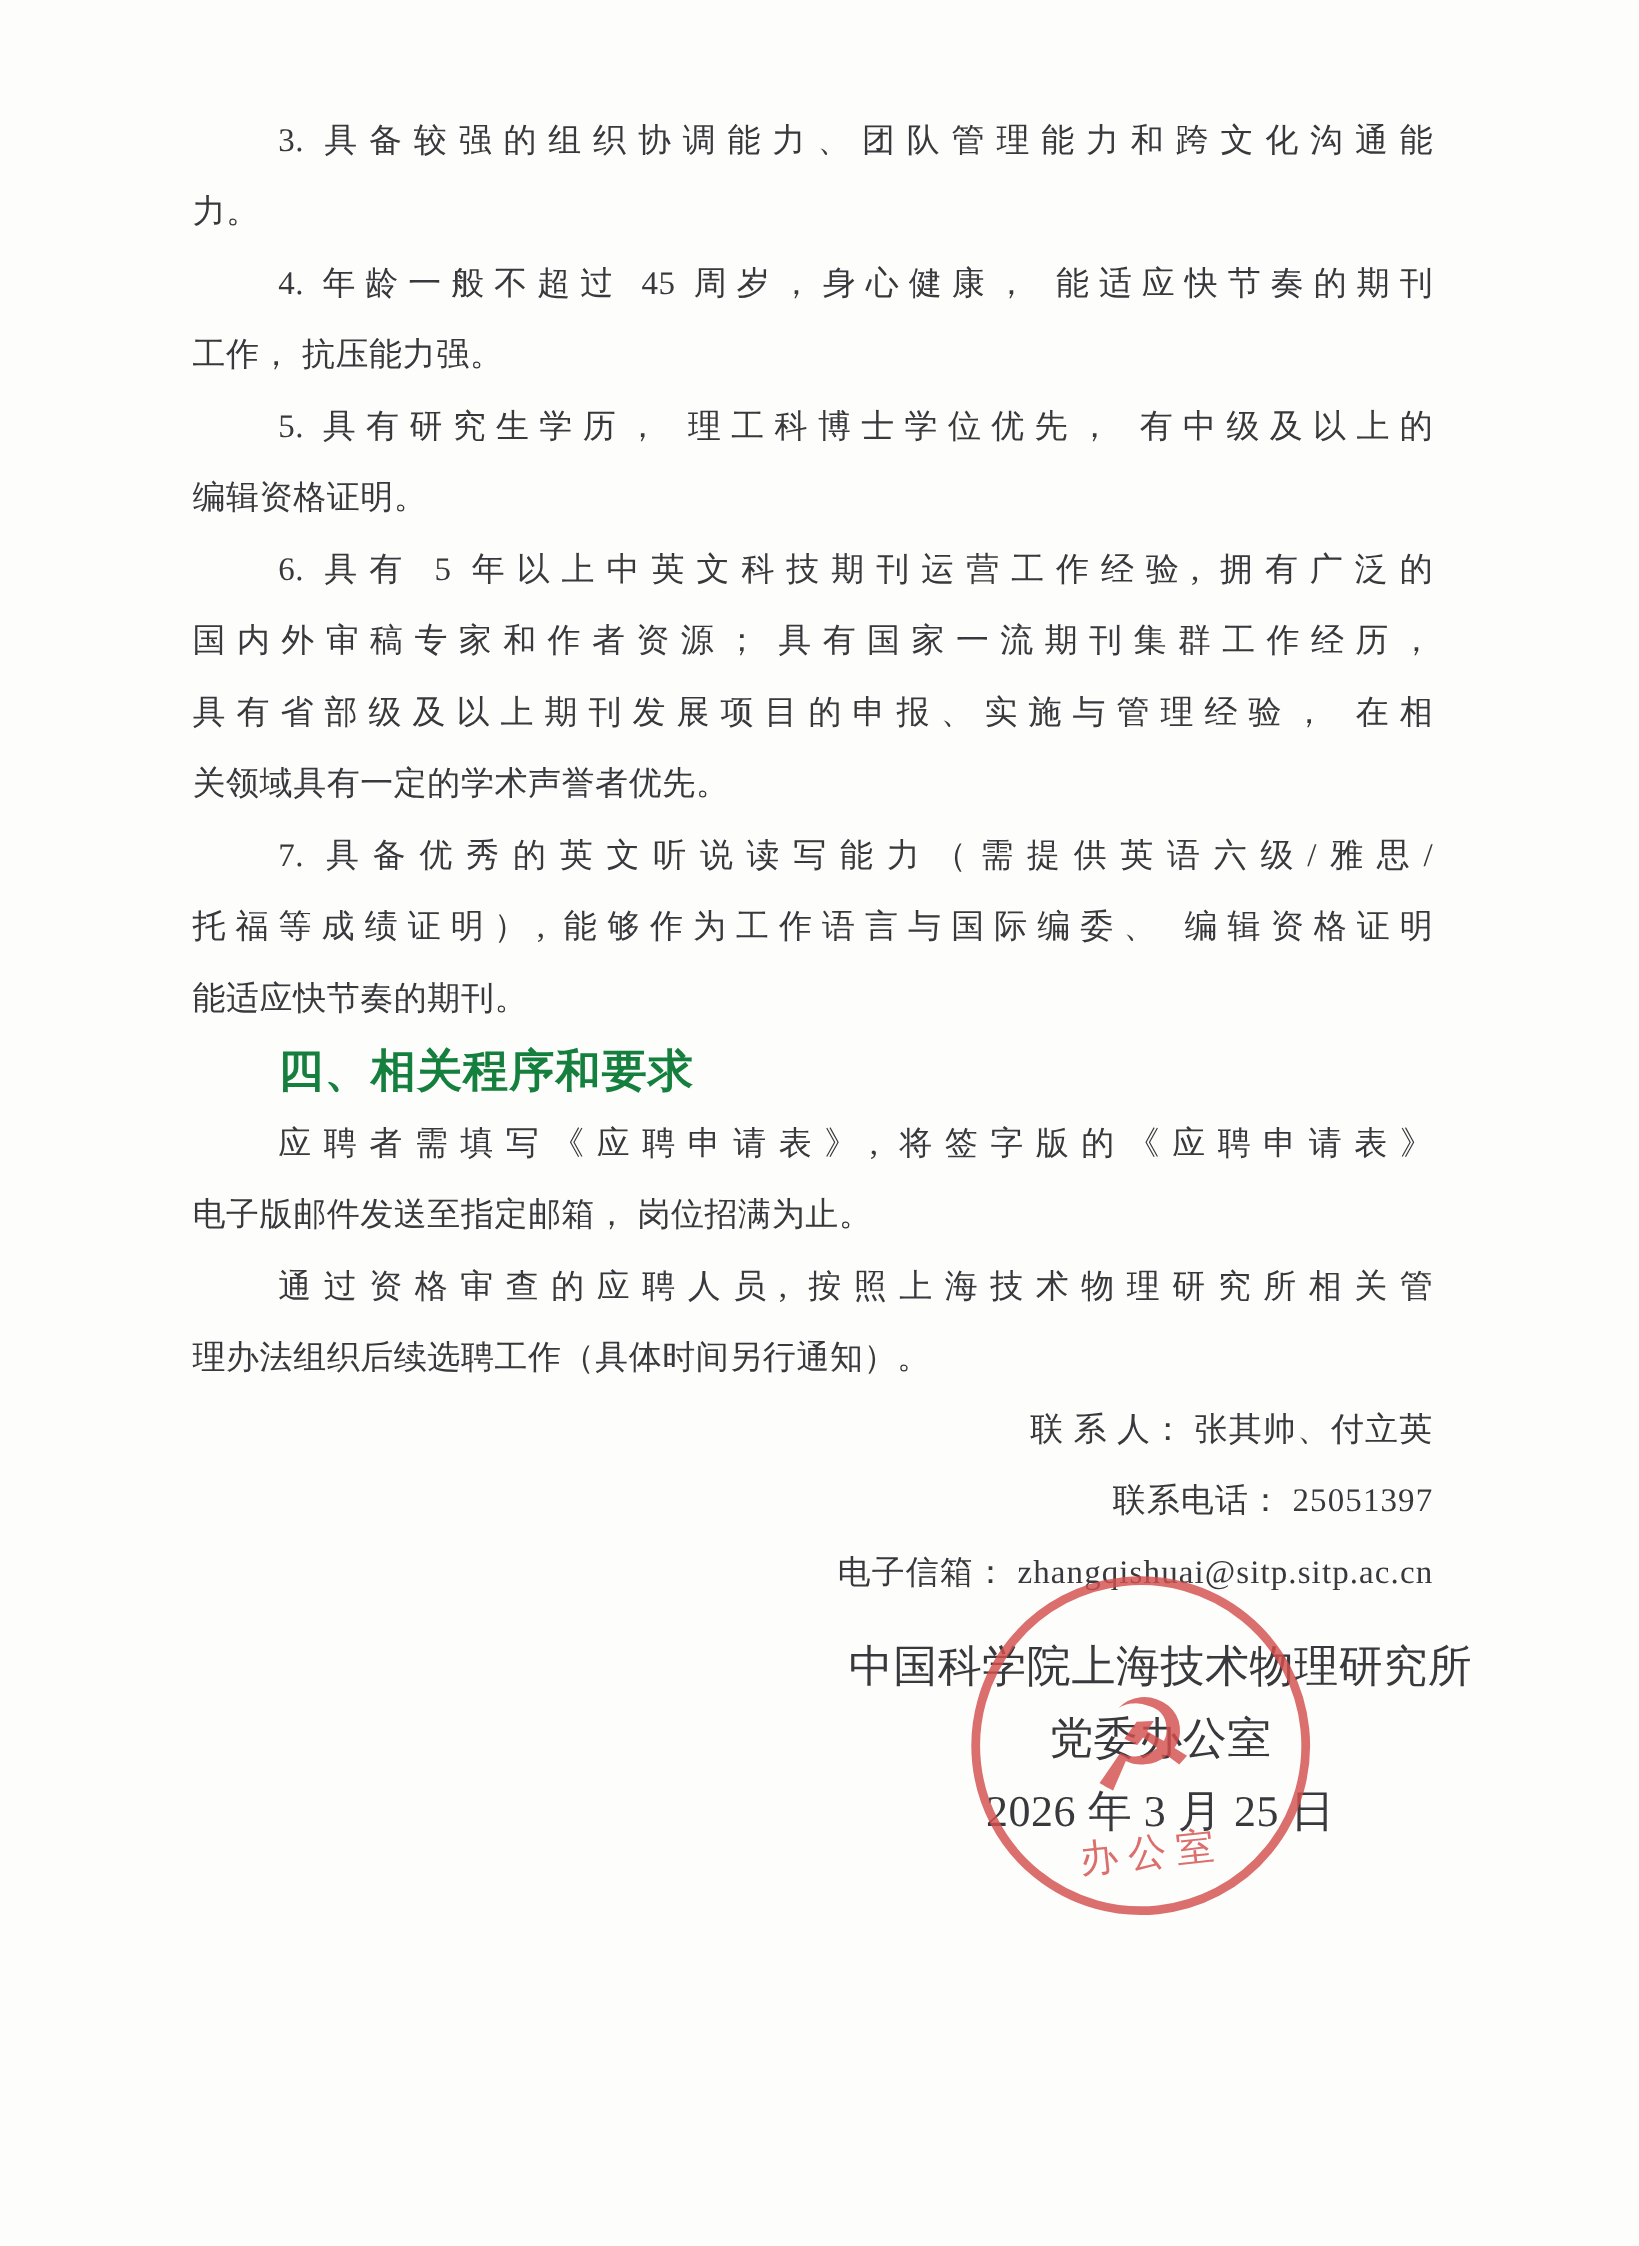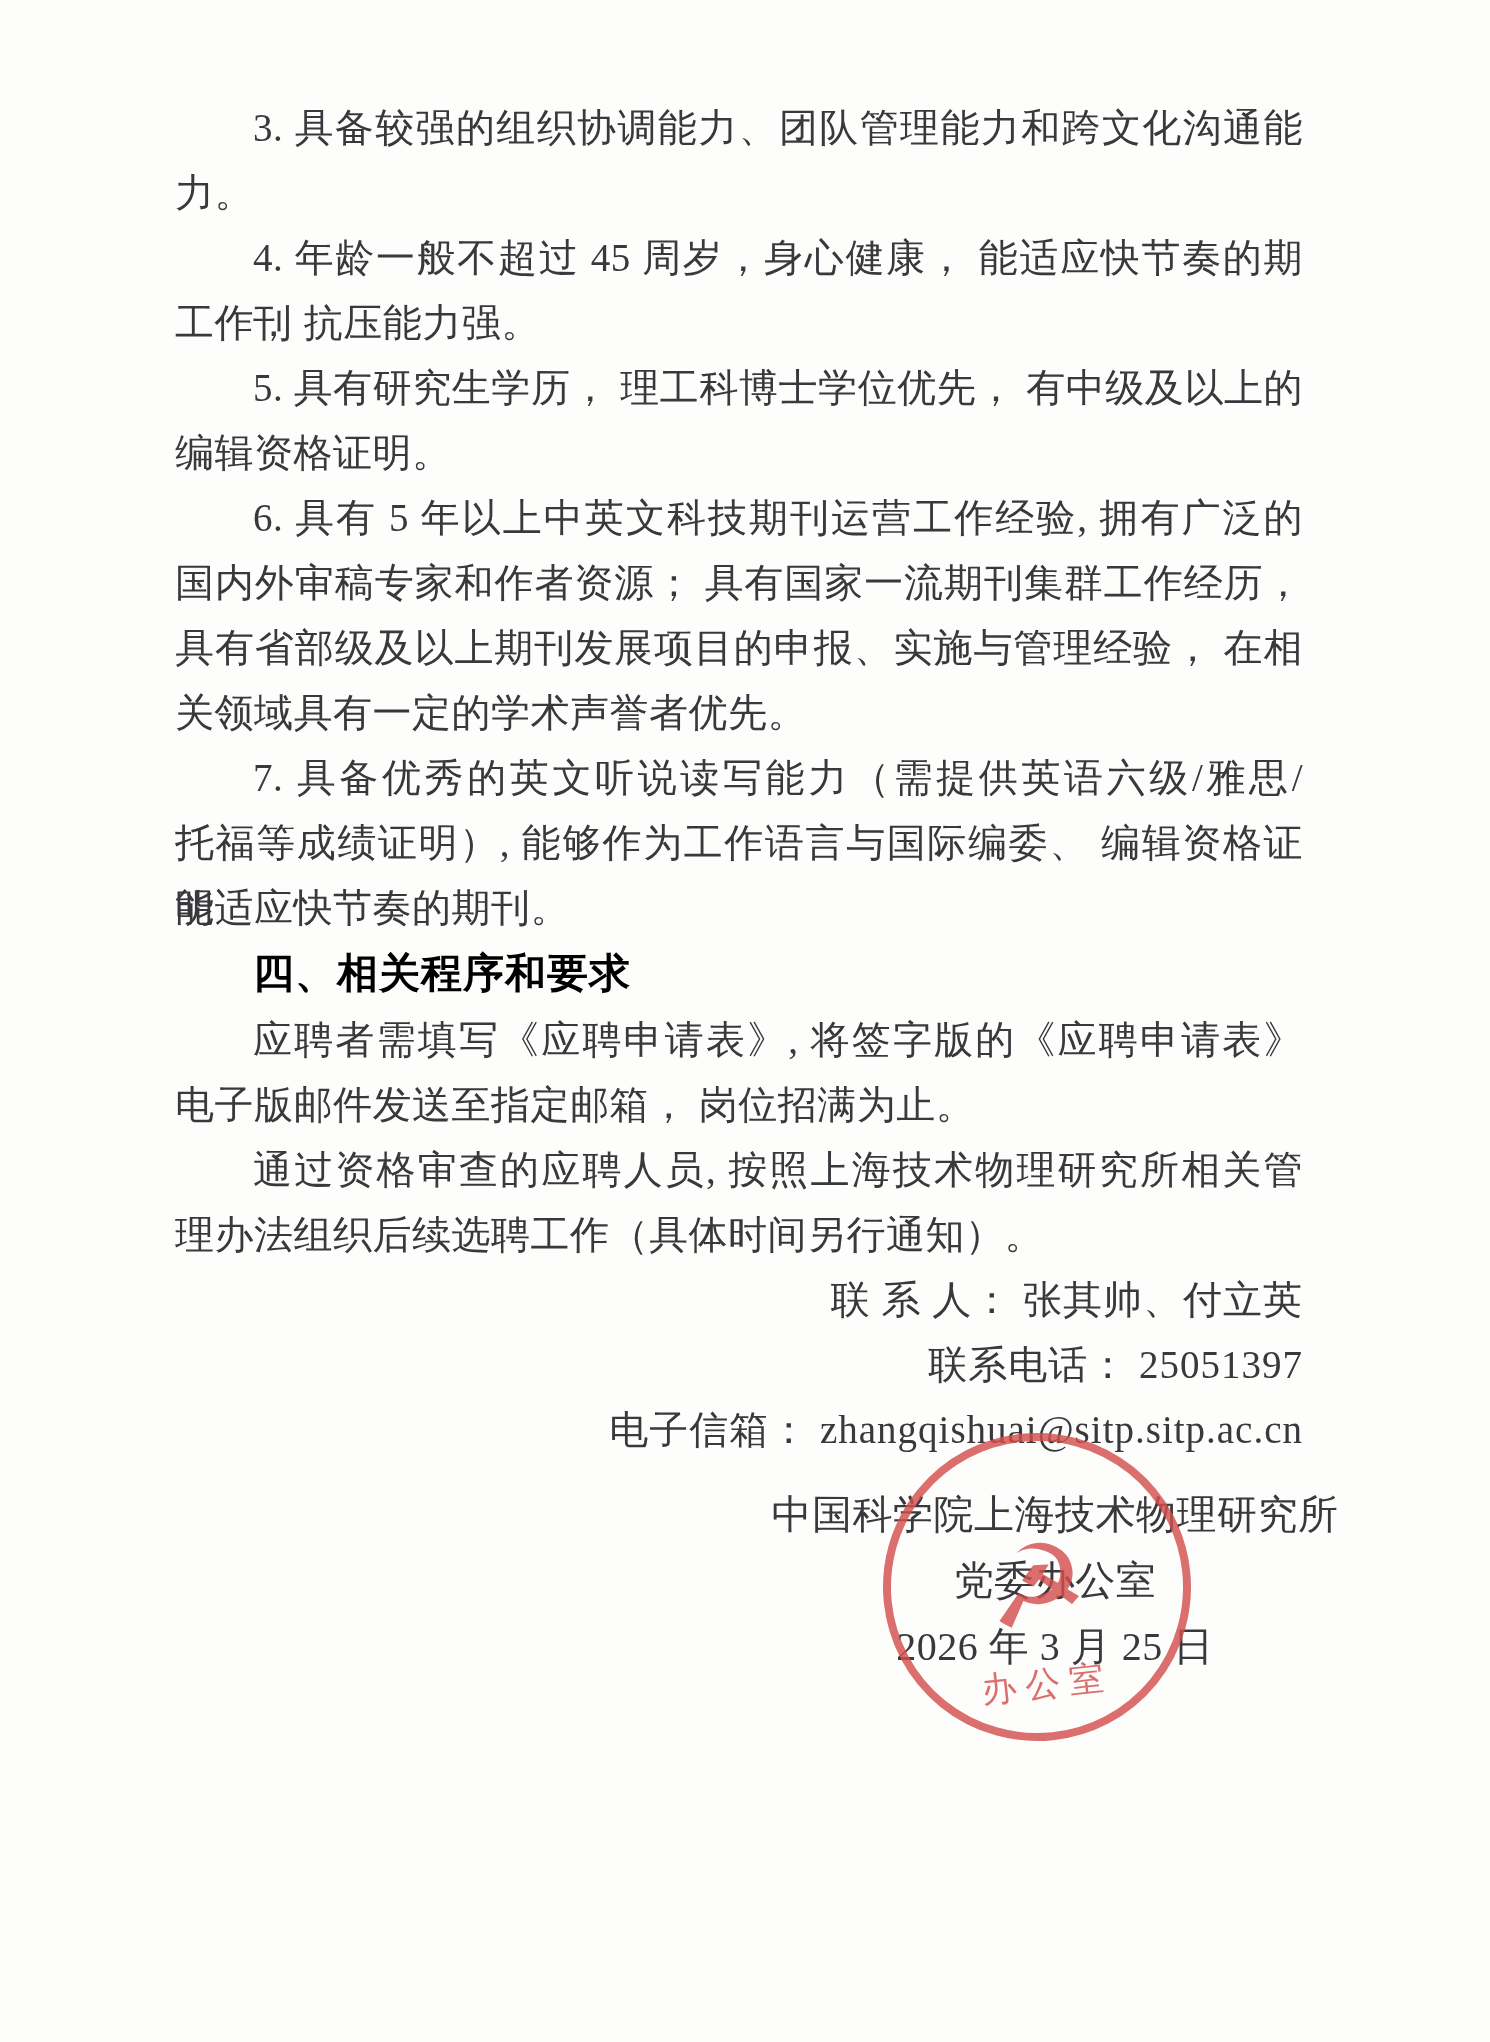--- a/index.html
+++ b/index.html
@@ -12,35 +12,35 @@
     overflow:hidden;
     font-family:"Liberation Serif","DejaVu Serif",serif;
     color:#39393d;
   }
   .line{
     position:absolute;
     left:175px;
     width:1128px;
     height:65px;
     line-height:65px;
-    font-size:39px;
+    font-size:30px;
     letter-spacing:0.5px;
     white-space:nowrap;
   }
   .jline{ 
     white-space:normal;
     text-align:justify;
     text-align-last:justify;
   }
   .indent{padding-left:78px;width:1050px;}
   .header{
     font-family:"Liberation Sans","DejaVu Sans",sans-serif;
     font-weight:700;
     font-size:41px;
-    color:#000000;
+    color:#15803d;
     letter-spacing:1px;
   }
   .contact{letter-spacing:1px;text-align:right;}
   .sig{
     position:absolute;
     left:755px;top:1482px;
     width:600px;
     text-align:center;
   }
   .sig-line{

